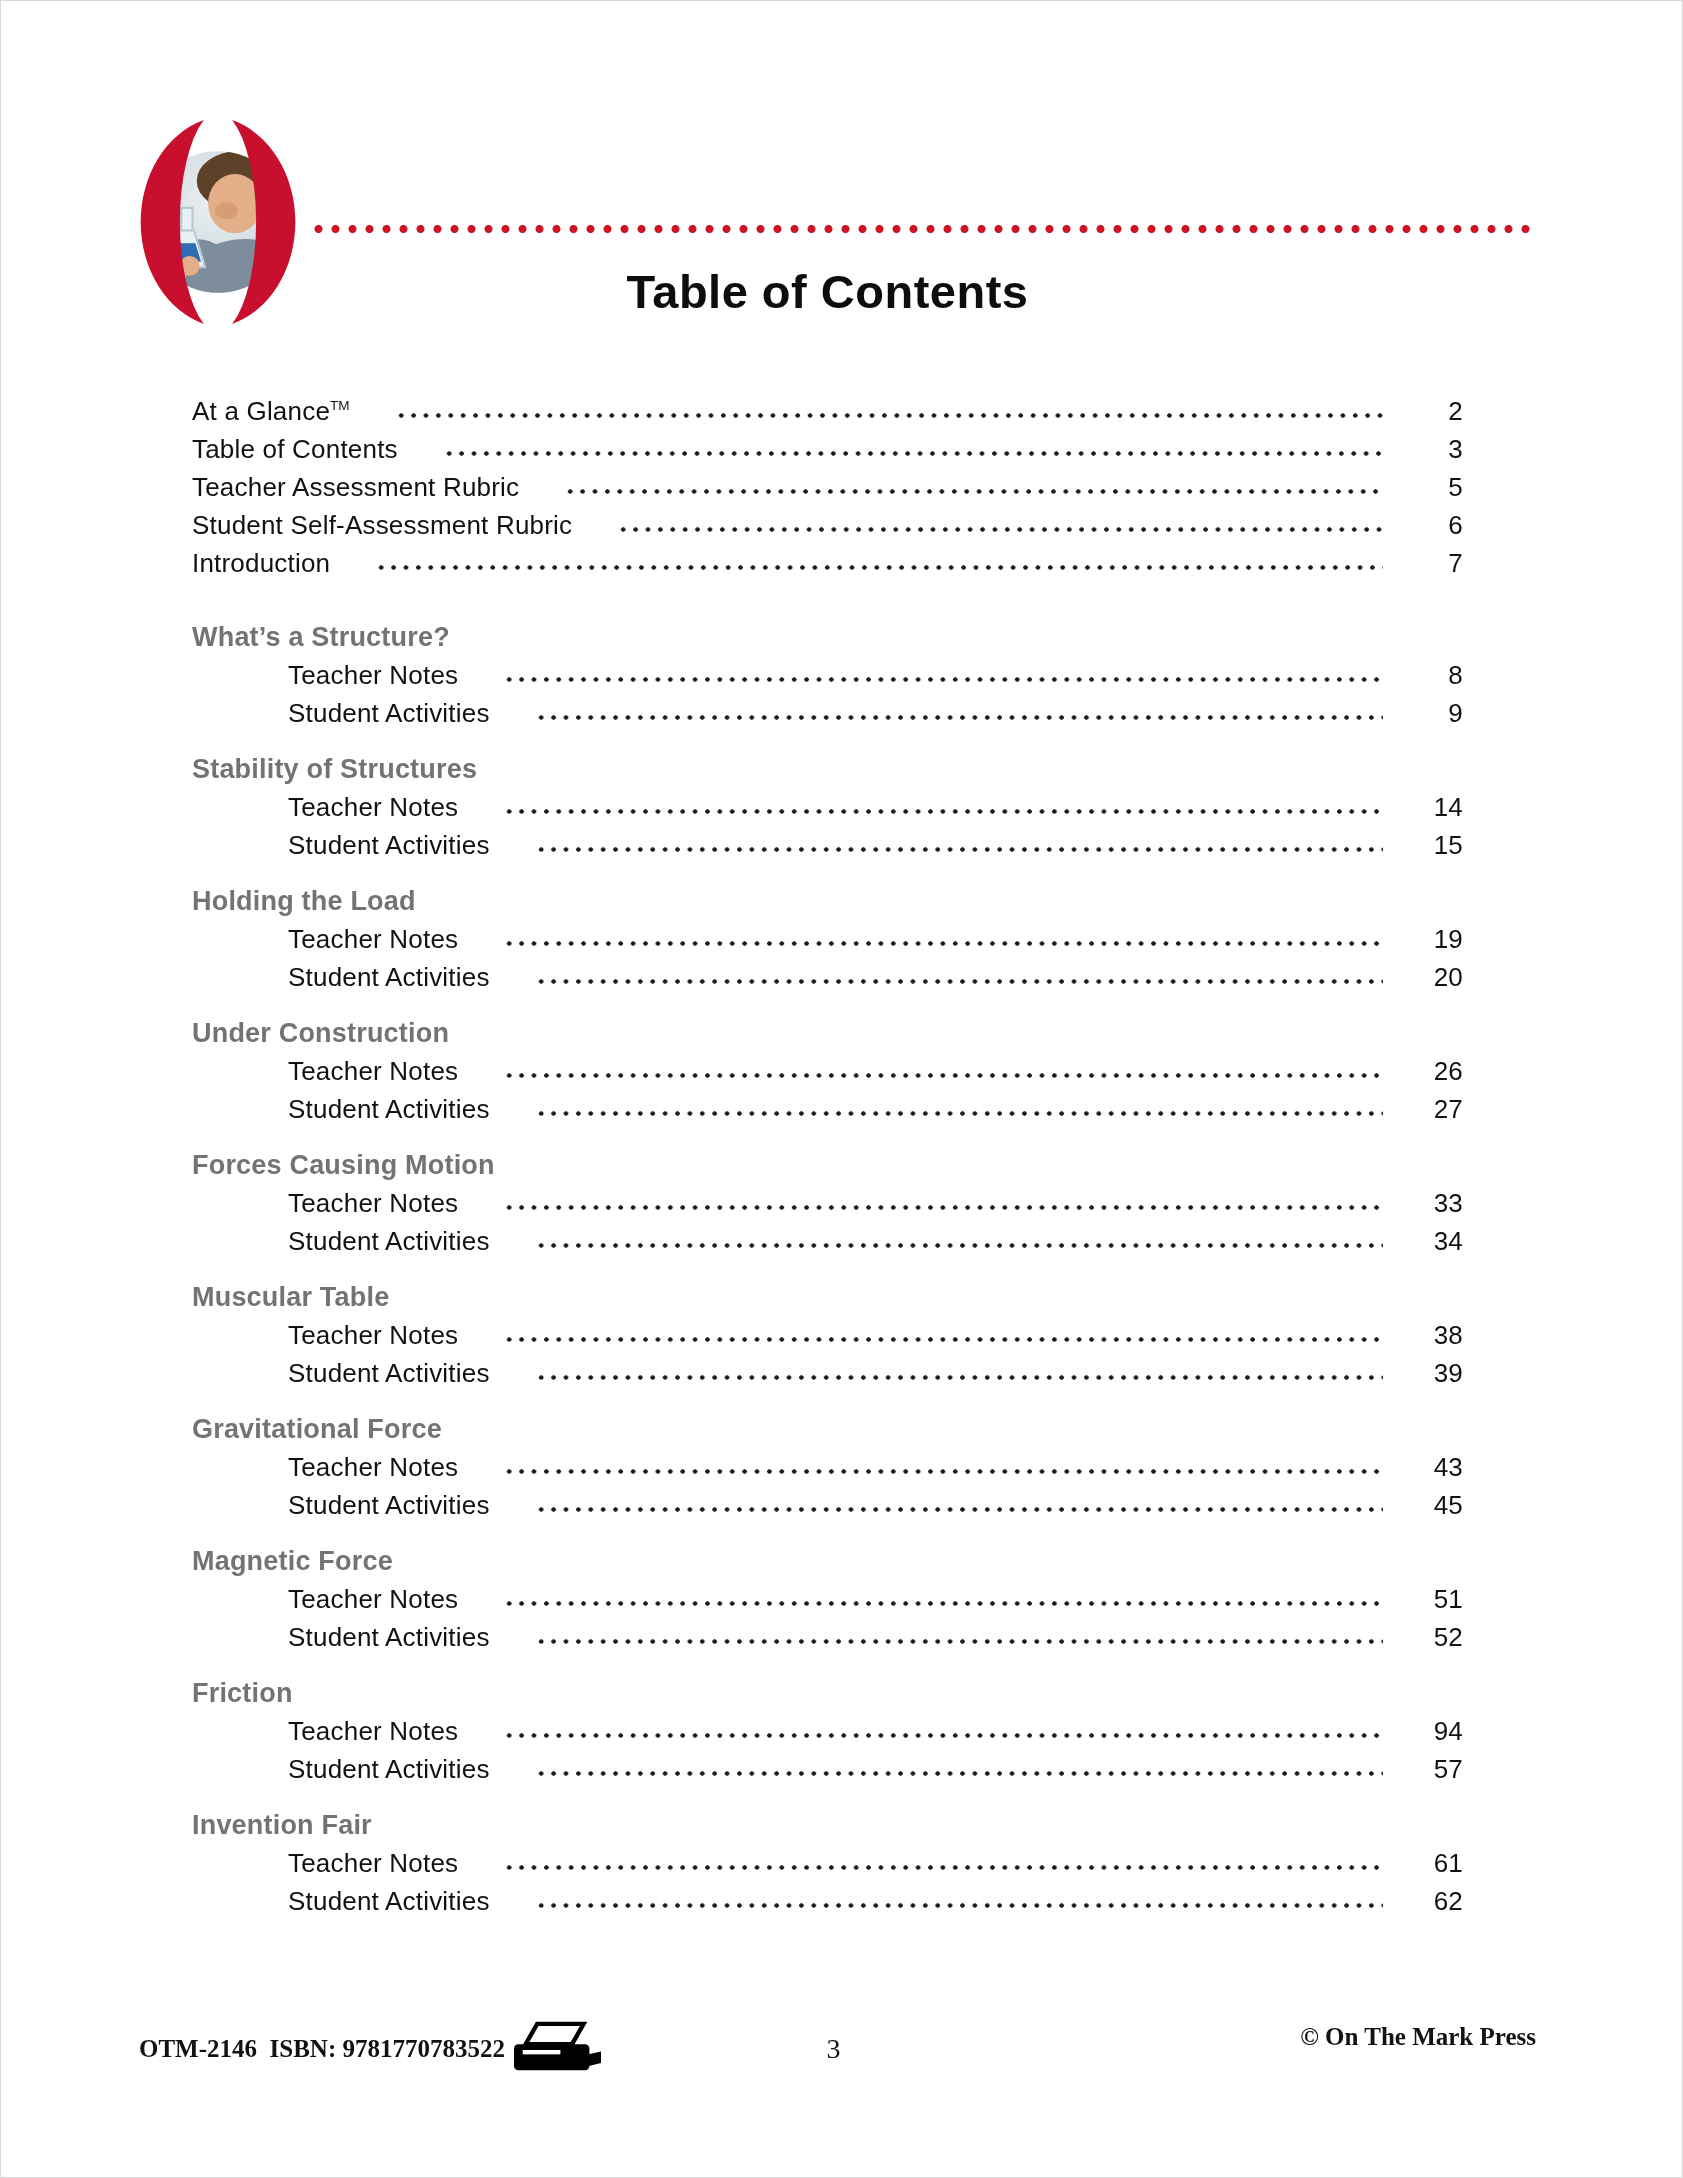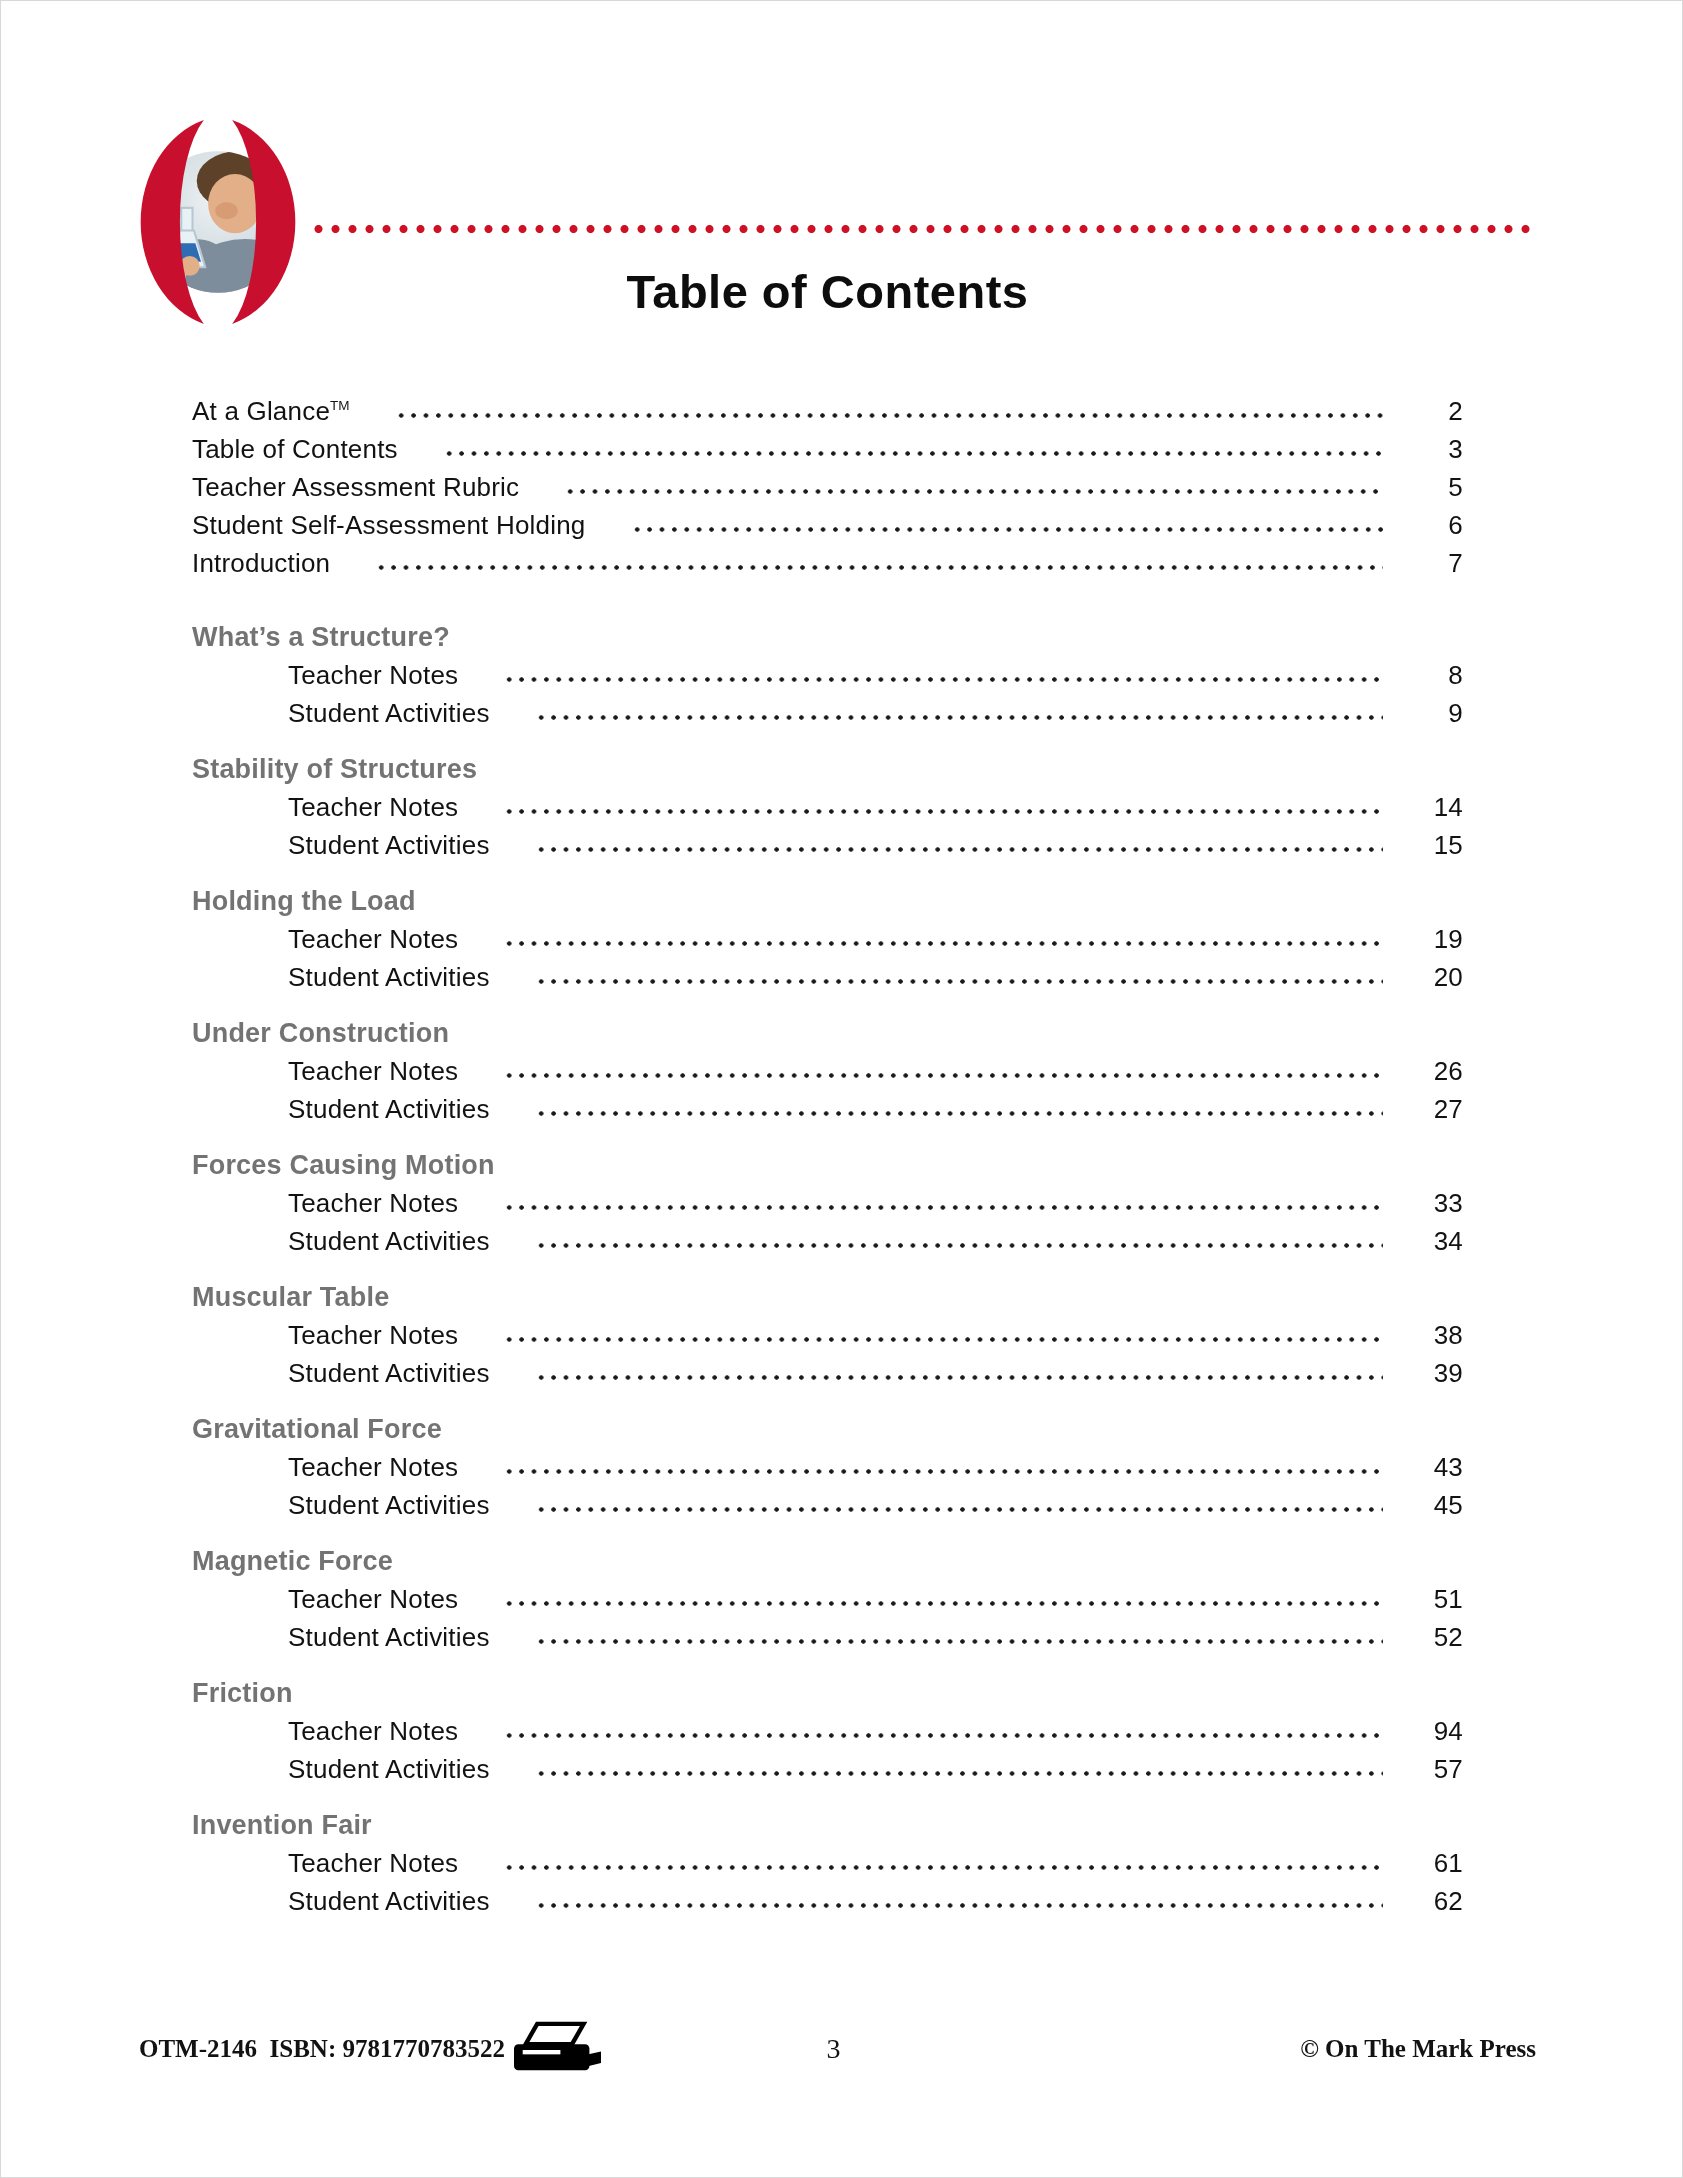--- a/index.html
+++ b/index.html
@@ -119,21 +119,21 @@
     position: absolute;
     left: 50%;
     transform: translateX(-50%);
     top: 12px;
     font-weight: normal;
     font-size: 28px;
   }
   .footer-right {
     position: absolute;
     right: 0;
-    top: 14px;
+    top: 2px;
     text-align: right;
   }
 </style>
 </head>
 <body>
 
 <div class="logo">
   <svg viewBox="0 0 130 160" width="184" height="228">
     <defs>
       <clipPath id="photoClip">
@@ -183,21 +183,21 @@
       <span class="toc-label">Table of Contents</span>
       <span class="toc-leader"></span>
       <span class="toc-page">3</span>
     </div>
     <div class="toc-row">
       <span class="toc-label">Teacher Assessment Rubric</span>
       <span class="toc-leader"></span>
       <span class="toc-page">5</span>
     </div>
     <div class="toc-row">
-      <span class="toc-label">Student Self-Assessment Holding</span>
+      <span class="toc-label">Student Self-Assessment Rubric</span>
       <span class="toc-leader"></span>
       <span class="toc-page">6</span>
     </div>
     <div class="toc-row">
       <span class="toc-label">Introduction</span>
       <span class="toc-leader"></span>
       <span class="toc-page">7</span>
     </div>
     <div class="toc-section-heading first">What’s a Structure?</div>
     <div class="toc-row indented">

